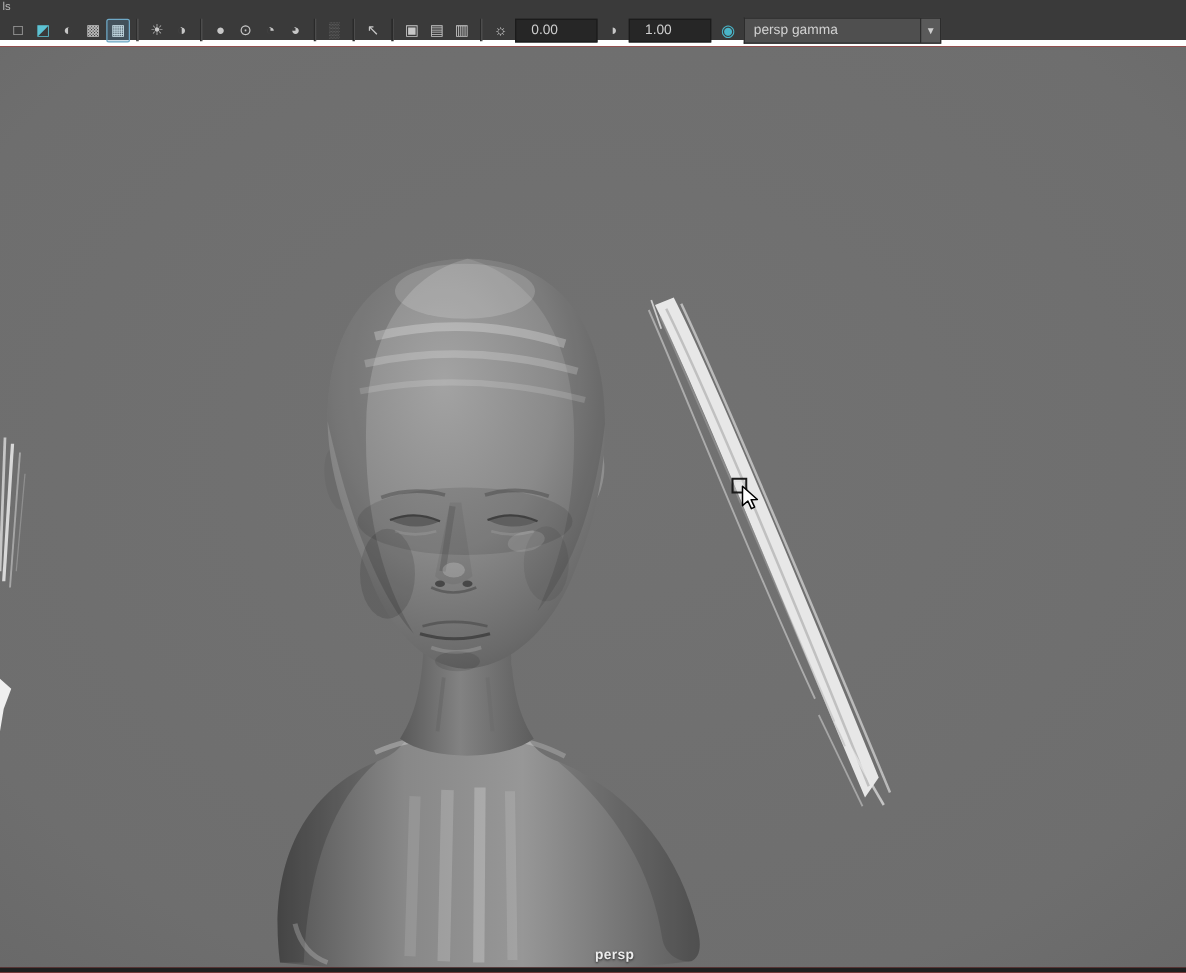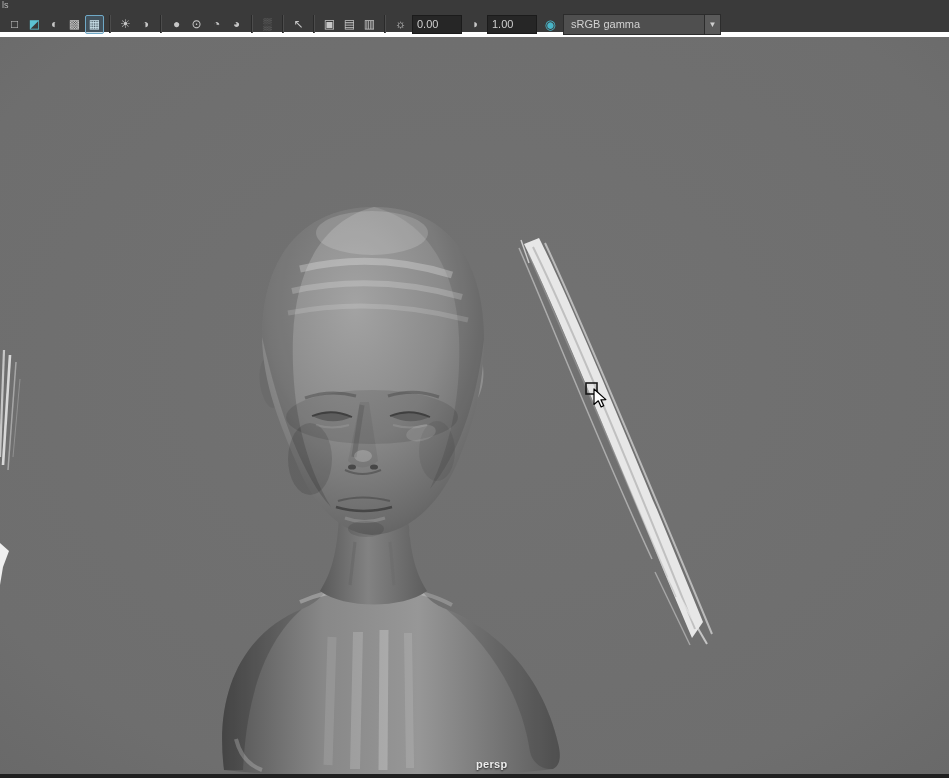--- a/index.html
+++ b/index.html
@@ -30,21 +30,21 @@
   .tb-btn.sel-box{
     border:1px solid #6fa9c7;background:rgba(90,143,181,0.28);color:#cfe6ef;
   }
   .tb-btn.dim{opacity:.35;}
   .tb-sep{
     width:2px;height:18px;margin:0 4px;flex:0 0 auto;
     background:linear-gradient(90deg,#2a2a2a 50%,#4c4c4c 50%);
   }
   .tb-field{
     width:40px;height:17px;background:#262626;border:1px solid #1b1b1b;
-    color:#cfcfcf;font-size:11px;padding:0 4px;margin:0 3px 0 1px;
+    color:#cfcfcf;font-size:11px;padding:0 12px;margin:0 3px 0 1px;
     font-family:"Liberation Sans", sans-serif;box-sizing:content-box;
   }
   .cm-icon{color:#49b5c8;font-size:13px;}
   .dropdown{display:flex;align-items:center;margin-left:2px;}
   .dd-text{
     width:126px;height:19px;display:flex;align-items:center;
     background:#4f4f4f;border:1px solid #2c2c2c;border-right:none;
     color:#d2d2d2;font-size:11px;padding:0 7px;
   }
   .dd-arrow{
@@ -148,21 +148,21 @@
     <div class="tb-btn">
         <span>◗</span>
       </div>
     <input class="tb-field" value="1.00" style="">
 
     <div class="tb-btn cm-icon">
         <span>◉</span>
       </div>
 
     <div class="dropdown">
-      <div class="dd-text">sRGB gamma</div>
+      <div class="dd-text">persp gamma</div>
       <div class="dd-arrow">
           <span>▼</span>
         </div>
     </div>
   </div>
 </div>
 
 <div class="viewport">
   <svg width="949" height="737" viewBox="0 0 949 737">
     <defs>

